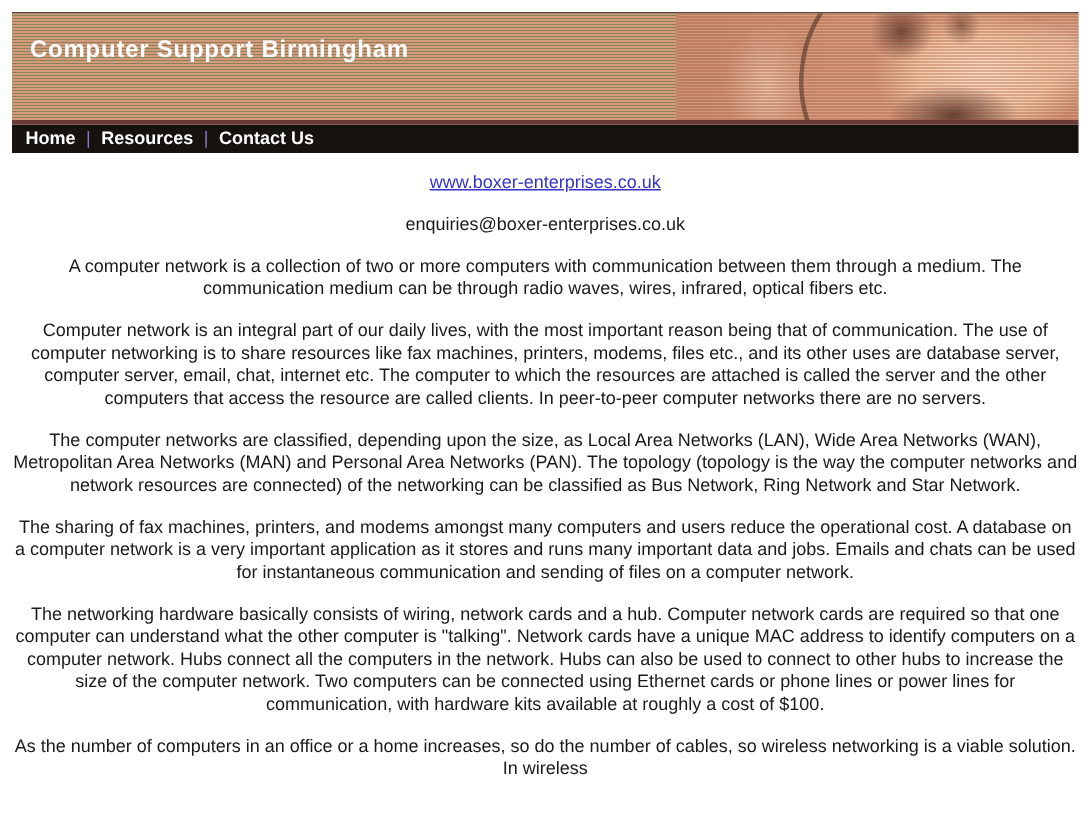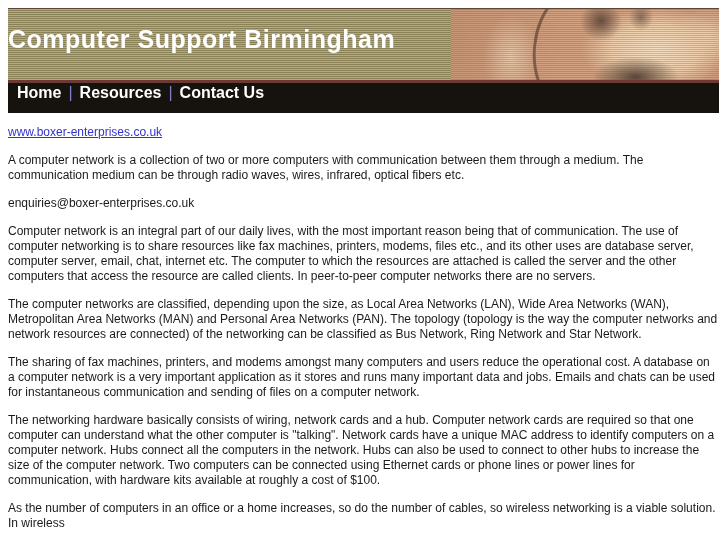--- a/index.html
+++ b/index.html
@@ -20,23 +20,23 @@
     background: repeating-linear-gradient(
       to bottom,
       #d39a7c 0px, #d39a7c 1px,
       #8b8156 1px, #8b8156 2px
     );
     border-top: 1px solid #5e4636;
     border-bottom: 3px solid #6d3a33;
   }
   .banner-title {
     position: absolute;
-    left: 0;
+    left: 12px;
     top: 16px;
-    font-size: 25px;
+    font-size: 16px;
     font-weight: bold;
     color: #ffffff;
     letter-spacing: 0.5px;
     white-space: nowrap;
     z-index: 3;
   }
   .banner-photo {
     position: absolute;
     top: 0; right: 0;
     width: 268px; height: 75px;
@@ -56,45 +56,45 @@
     left: 82px; top: -24px;
     width: 90px; height: 128px;
     border: 3px solid transparent;
     border-left: 3px solid rgba(70,45,30,0.55);
     border-radius: 50%;
     transform: rotate(7deg);
   }
 
   
   .nav {
-    height: 30px;
+    height: 19px;
     line-height: 19px;
     background: #16120e;
     padding-left: 9px;
-    font-size: 16px;
+    font-size: 12px;
     font-weight: bold;
     white-space: nowrap;
   }
   .nav a {
     color: #ffffff;
     text-decoration: none;
   }
   .nav .sep {
     color: #8080c8;
     margin: 0 7px;
     font-weight: normal;
   }
 
   
   .content {
     color: #1a1a1a;
     font-size: 12px;
     line-height: 15px;
   }
-  .content p { margin: 13px 0; }
+  .content p { margin: 13px 0; text-align: center; }
   .content p.first { margin-top: 12px; }
   a.site-link {
     color: #3333cc;
     text-decoration: underline;
   }
 </style>
 </head>
 <body>
 
 <div class="page">
@@ -108,23 +108,23 @@
 
   <div class="nav">
     <a href="#">Home</a><span class="sep">|</span><a href="#">Resources</a><span class="sep">|</span><a href="#">Contact Us</a>
   </div>
 
   <div class="content">
 
     <p class="first"><a href="#" class="site-link">www.boxer-enterprises.co.uk</a></p>
 
 
+    <p>enquiries@boxer-enterprises.co.uk</p>
+
     <p>A computer network is a collection of two or more computers with communication between them through a medium. The communication medium can be through radio waves, wires, infrared, optical fibers etc.</p>
-
-    <p>enquiries@boxer-enterprises.co.uk</p>
 
     <p>Computer network is an integral part of our daily lives, with the most important reason being that of communication. The use of computer networking is to share resources like fax machines, printers, modems, files etc., and its other uses are database server, computer server, email, chat, internet etc. The computer to which the resources are attached is called the server and the other computers that access the resource are called clients. In peer-to-peer computer networks there are no servers.</p>
 
     <p>The computer networks are classified, depending upon the size, as Local Area Networks (LAN), Wide Area Networks (WAN), Metropolitan Area Networks (MAN) and Personal Area Networks (PAN). The topology (topology is the way the computer networks and network resources are connected) of the networking can be classified as Bus Network, Ring Network and Star Network.</p>
 
     <p>The sharing of fax machines, printers, and modems amongst many computers and users reduce the operational cost. A database on a computer network is a very important application as it stores and runs many important data and jobs. Emails and chats can be used for instantaneous communication and sending of files on a computer network.</p>
 
     <p>The networking hardware basically consists of wiring, network cards and a hub. Computer network cards are required so that one computer can understand what the other computer is "talking". Network cards have a unique MAC address to identify computers on a computer network. Hubs connect all the computers in the network. Hubs can also be used to connect to other hubs to increase the size of the computer network. Two computers can be connected using Ethernet cards or phone lines or power lines for communication, with hardware kits available at roughly a cost of $100.</p>
 
     <p>As the number of computers in an office or a home increases, so do the number of cables, so wireless networking is a viable solution. In wireless</p>

